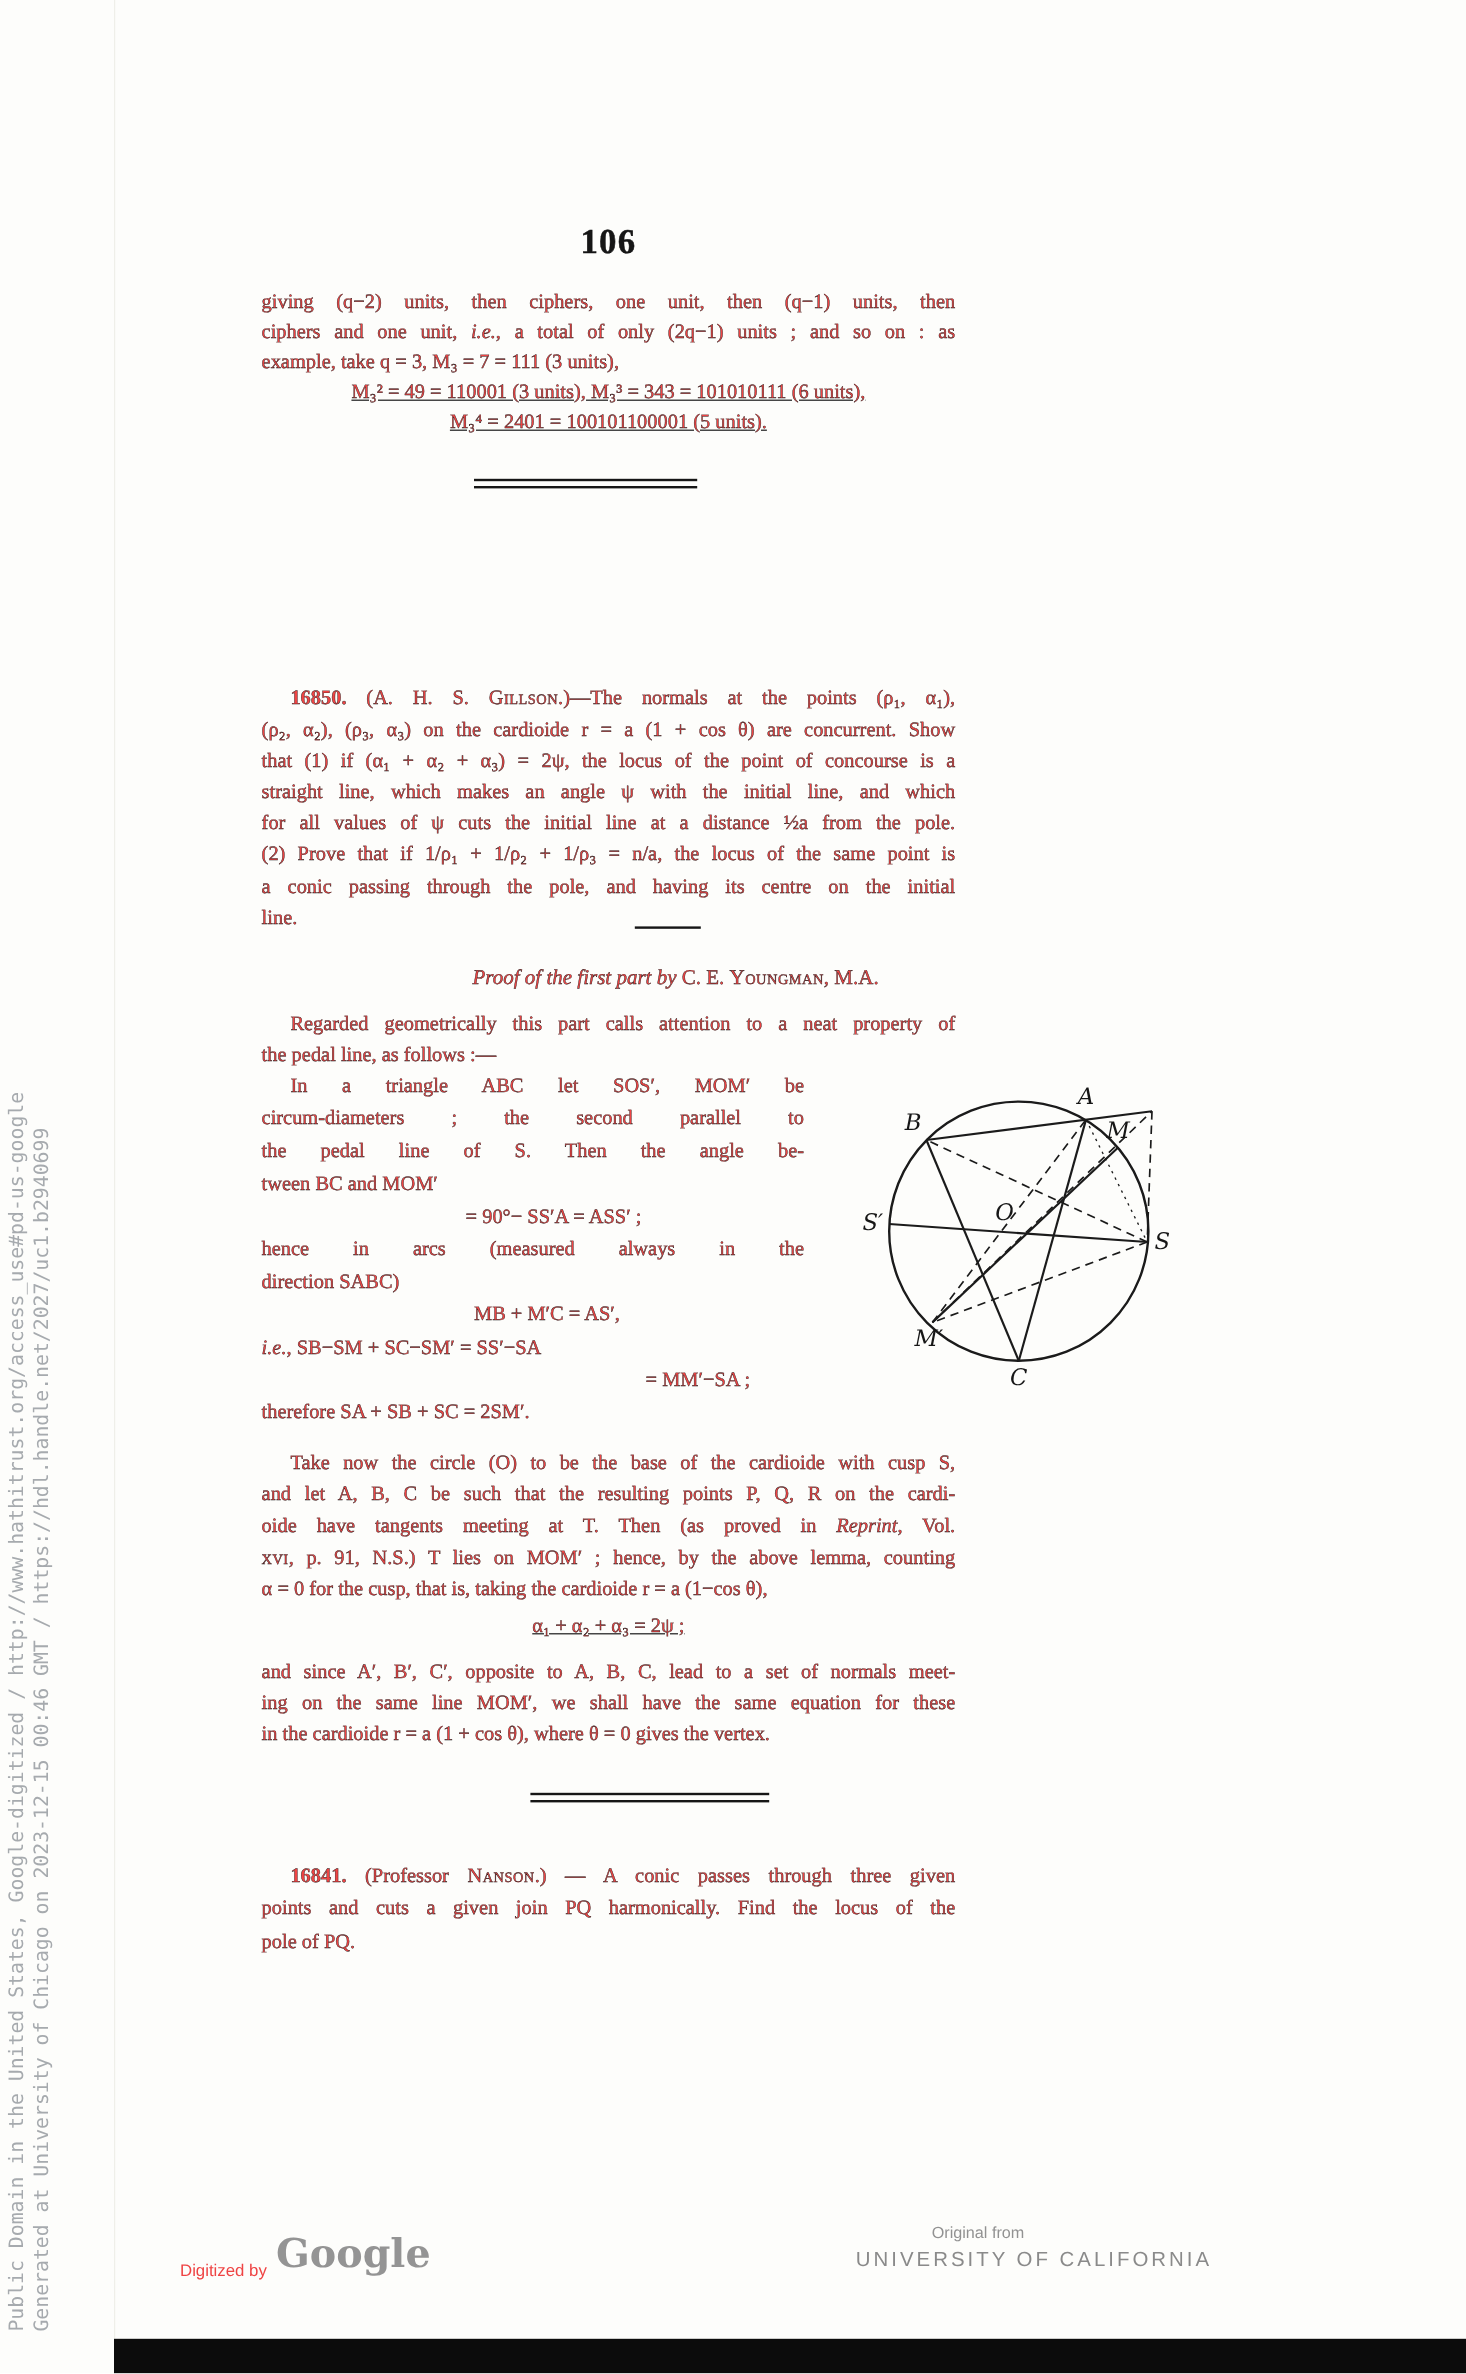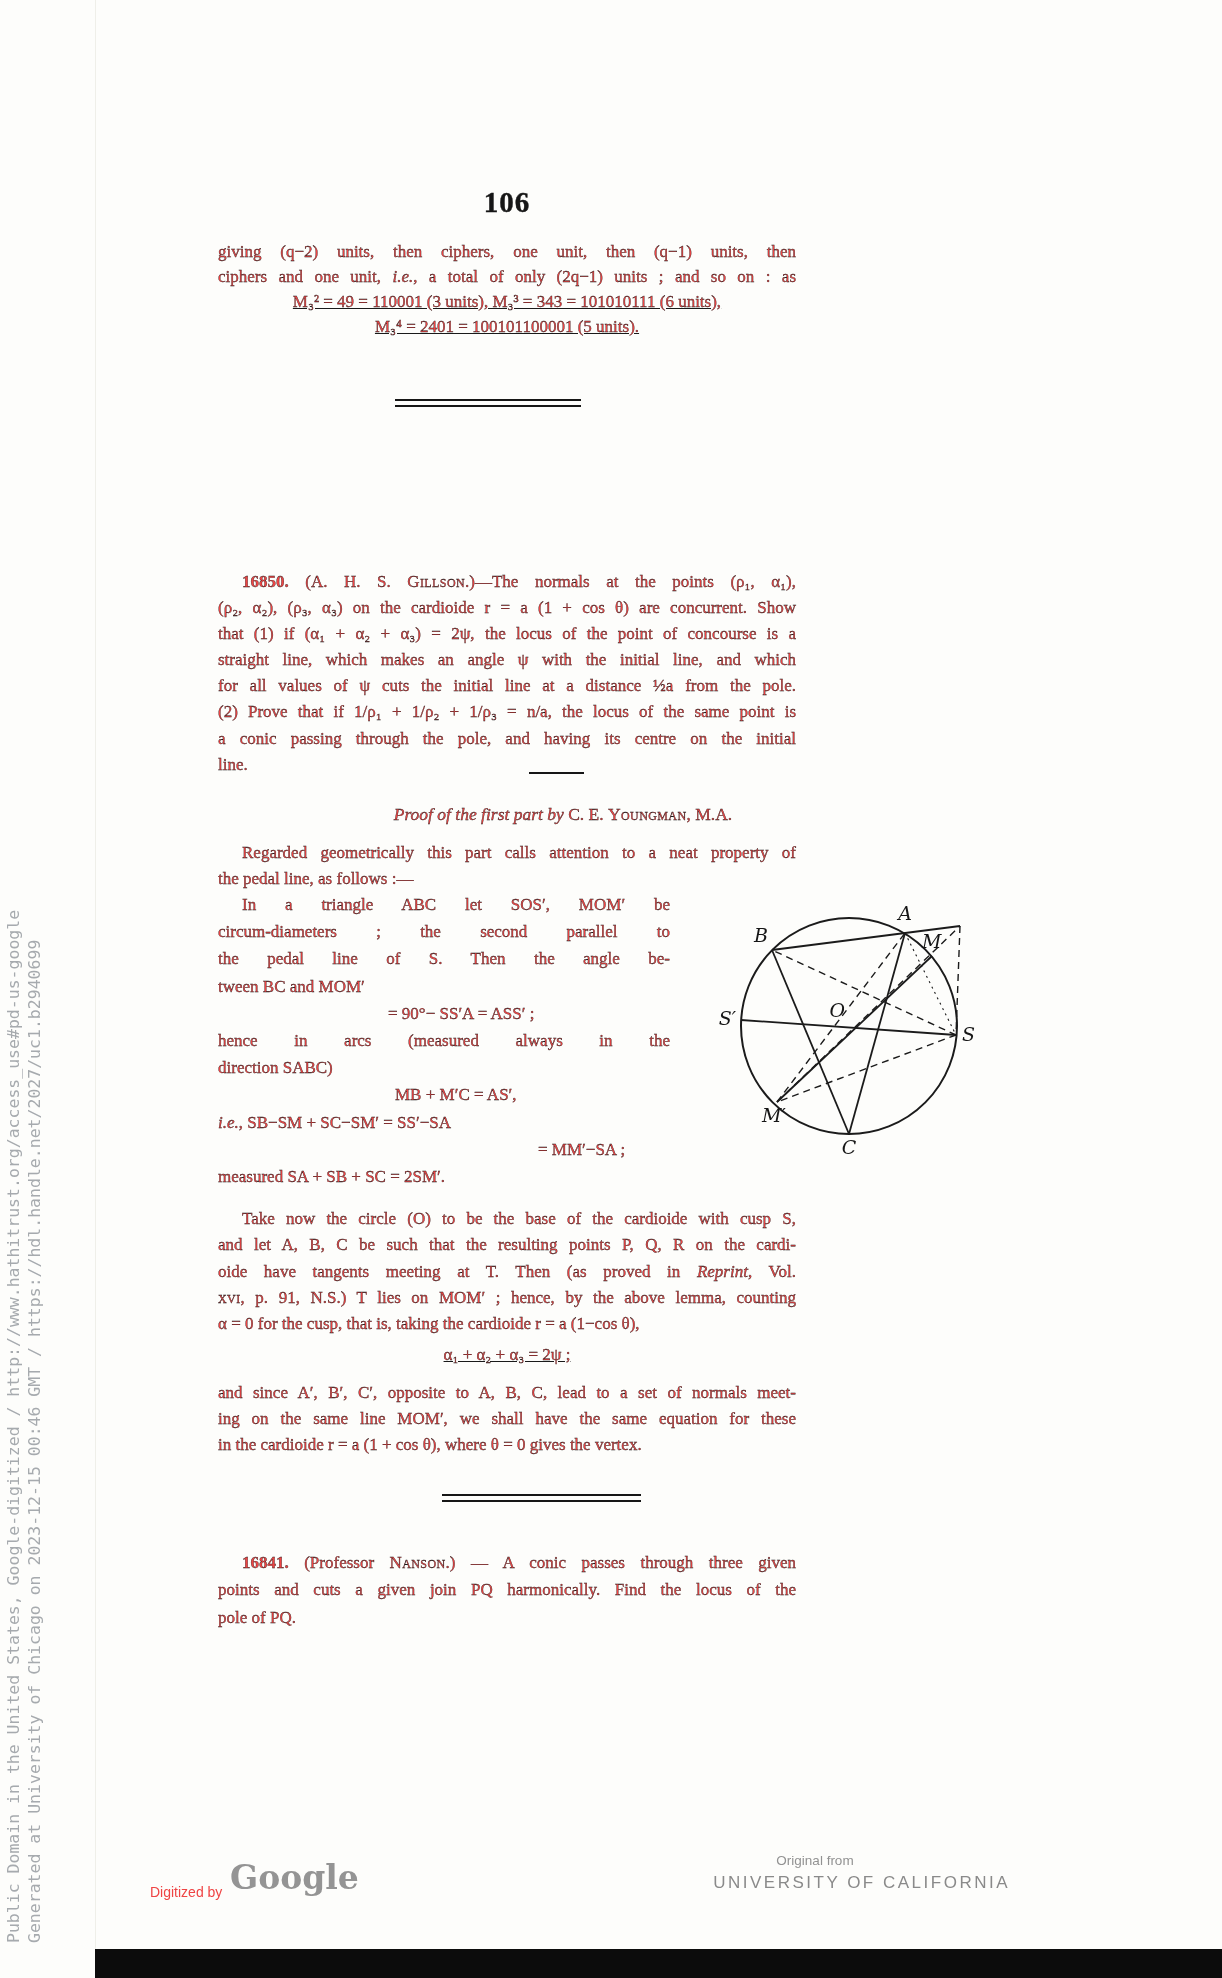--- a/index.html
+++ b/index.html
@@ -63,20 +63,21 @@
   <div class="page-edge"></div>
 
   <div class="rot" id="sb2" style="left:4px;top:1943px;">Public Domain in the United States, Google-digitized  /  http://www.hathitrust.org/access_use#pd-us-google</div>
   <div class="rot" id="sb1" style="left:25px;top:1943px;">Generated at University of Chicago on 2023-12-15 00:46 GMT  /  https://hdl.handle.net/2027/uc1.b2940699</div>
 
   <div class="block" id="pageno">106</div>
 
   <div class="block" id="intro">
       <div class="tl j"><span>giving (q−2) units, then ciphers, one unit, then (q−1) units, then</span></div>
       <div class="tl j"><span>ciphers and one unit, </span><span class="i">i.e.</span><span>, a total of only (2q−1) units ; and so on : as</span></div>
+      <div class="tl"><span>example, take  q = 3,    M₃ = 7 = 111 (3 units),</span></div>
       <div class="tl ctr"><span>M₃² = 49 = 110001 (3 units),    M₃³ = 343 = 101010111 (6 units),</span></div>
       <div class="tl ctr"><span>M₃⁴ = 2401 = 100101100001 (5 units).</span></div>
     </div>
 
   <div class="drule" id="divider1"></div>
 
   <div class="block" id="b16850">
       <div class="tl j ind"><span class="b">16850.</span><span>  (A. H. S. </span><span class="sc">Gillson</span><span>.)—The normals at the points (ρ₁, α₁),</span></div>
       <div class="tl j"><span>(ρ₂, α₂), (ρ₃, α₃) on the cardioide r = a (1 + cos θ) are concurrent.  Show</span></div>
       <div class="tl j"><span>that (1) if (α₁ + α₂ + α₃) = 2ψ, the locus of the point of concourse is a</span></div>
@@ -102,21 +103,21 @@
       <div class="tl j ind"><span>In a triangle ABC let SOS′, MOM′ be</span></div>
       <div class="tl j"><span>circum-diameters ; the second parallel to</span></div>
       <div class="tl j"><span>the pedal line of S.  Then the angle be-</span></div>
       <div class="tl"><span>tween BC and MOM′</span></div>
       <div class="tl off170"><span>= 90°− SS′A = ASS′ ;</span></div>
       <div class="tl j"><span>hence in arcs (measured always in the</span></div>
       <div class="tl"><span>direction SABC)</span></div>
       <div class="tl off175"><span>MB + M′C = AS′,</span></div>
       <div class="tl"><span class="i">i.e.</span><span>,   SB−SM + SC−SM′ = SS′−SA</span></div>
       <div class="tl off320"><span>= MM′−SA ;</span></div>
-      <div class="tl"><span>measured   SA + SB + SC = 2SM′.</span></div>
+      <div class="tl"><span>therefore   SA + SB + SC = 2SM′.</span></div>
     </div>
 
   <svg id="figure" viewBox="0 0 266 262">
     <g stroke="#1b1b1b" fill="none">
       <circle cx="137" cy="128" r="108" stroke-width="2"></circle>
 
       <line x1="60" y1="52" x2="248" y2="28" stroke-width="1.8"></line>
       <line x1="29" y1="122" x2="244" y2="137" stroke-width="1.8"></line>
       <line x1="65" y1="204" x2="220" y2="58" stroke-width="1.8"></line>
       <line x1="60" y1="52" x2="137" y2="236" stroke-width="1.8"></line>

